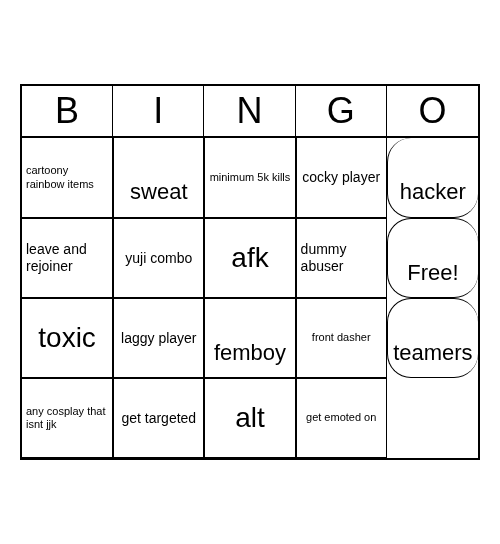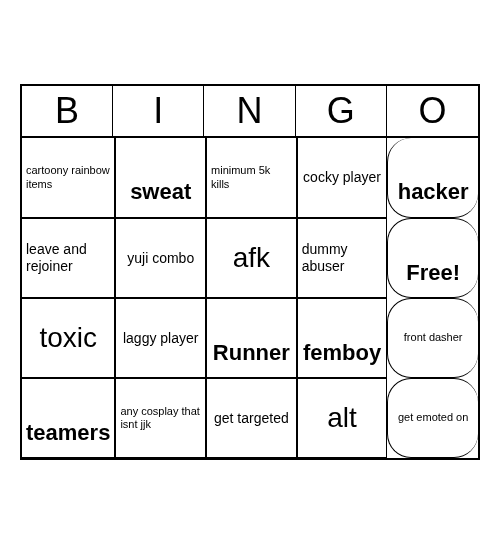--- a/index.html
+++ b/index.html
@@ -57,21 +57,21 @@
       border-left: none;
     }
     .text-small {
       font-size: 11px;
     }
     .text-medium {
       font-size: 14px;
     }
     .text-large {
       font-size: 22px;
-      font-weight: bold;
+      font-weight: normal;
       margin-top: 30px;
     }
     .text-xlarge {
       font-size: 28px;
       font-weight: normal;
     }
   </style>
 </head>
 <body>
 
@@ -114,23 +114,20 @@
       <div class="bingo-cell">
         <span class="text-large">Free!</span>
       </div>
       <div class="bingo-cell">
         <span class="text-xlarge">toxic</span>
       </div>
       <div class="bingo-cell">
         <span class="text-medium">laggy player</span>
       </div>
       <div class="bingo-cell">
-        <span class="text-large">Runner</span>
-      </div>
-      <div class="bingo-cell">
         <span class="text-large">femboy</span>
       </div>
       <div class="bingo-cell">
         <span class="text-small">front dasher</span>
       </div>
       <div class="bingo-cell">
         <span class="text-large">teamers</span>
       </div>
       <div class="bingo-cell">
         <span class="text-small">any cosplay that isnt jjk</span>

